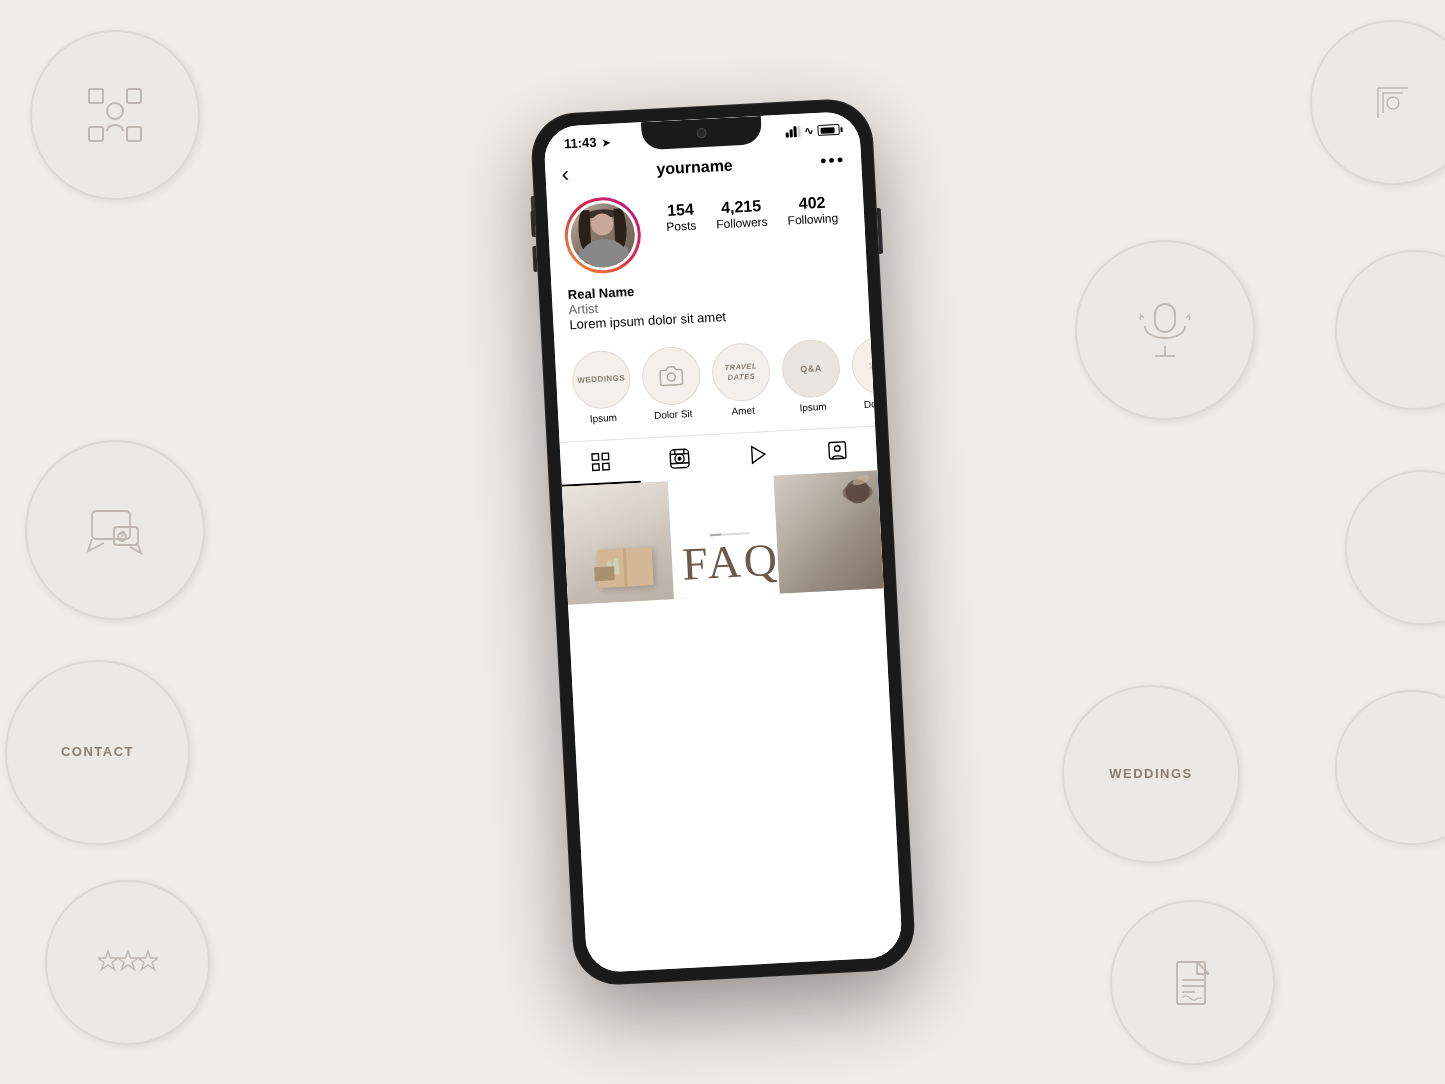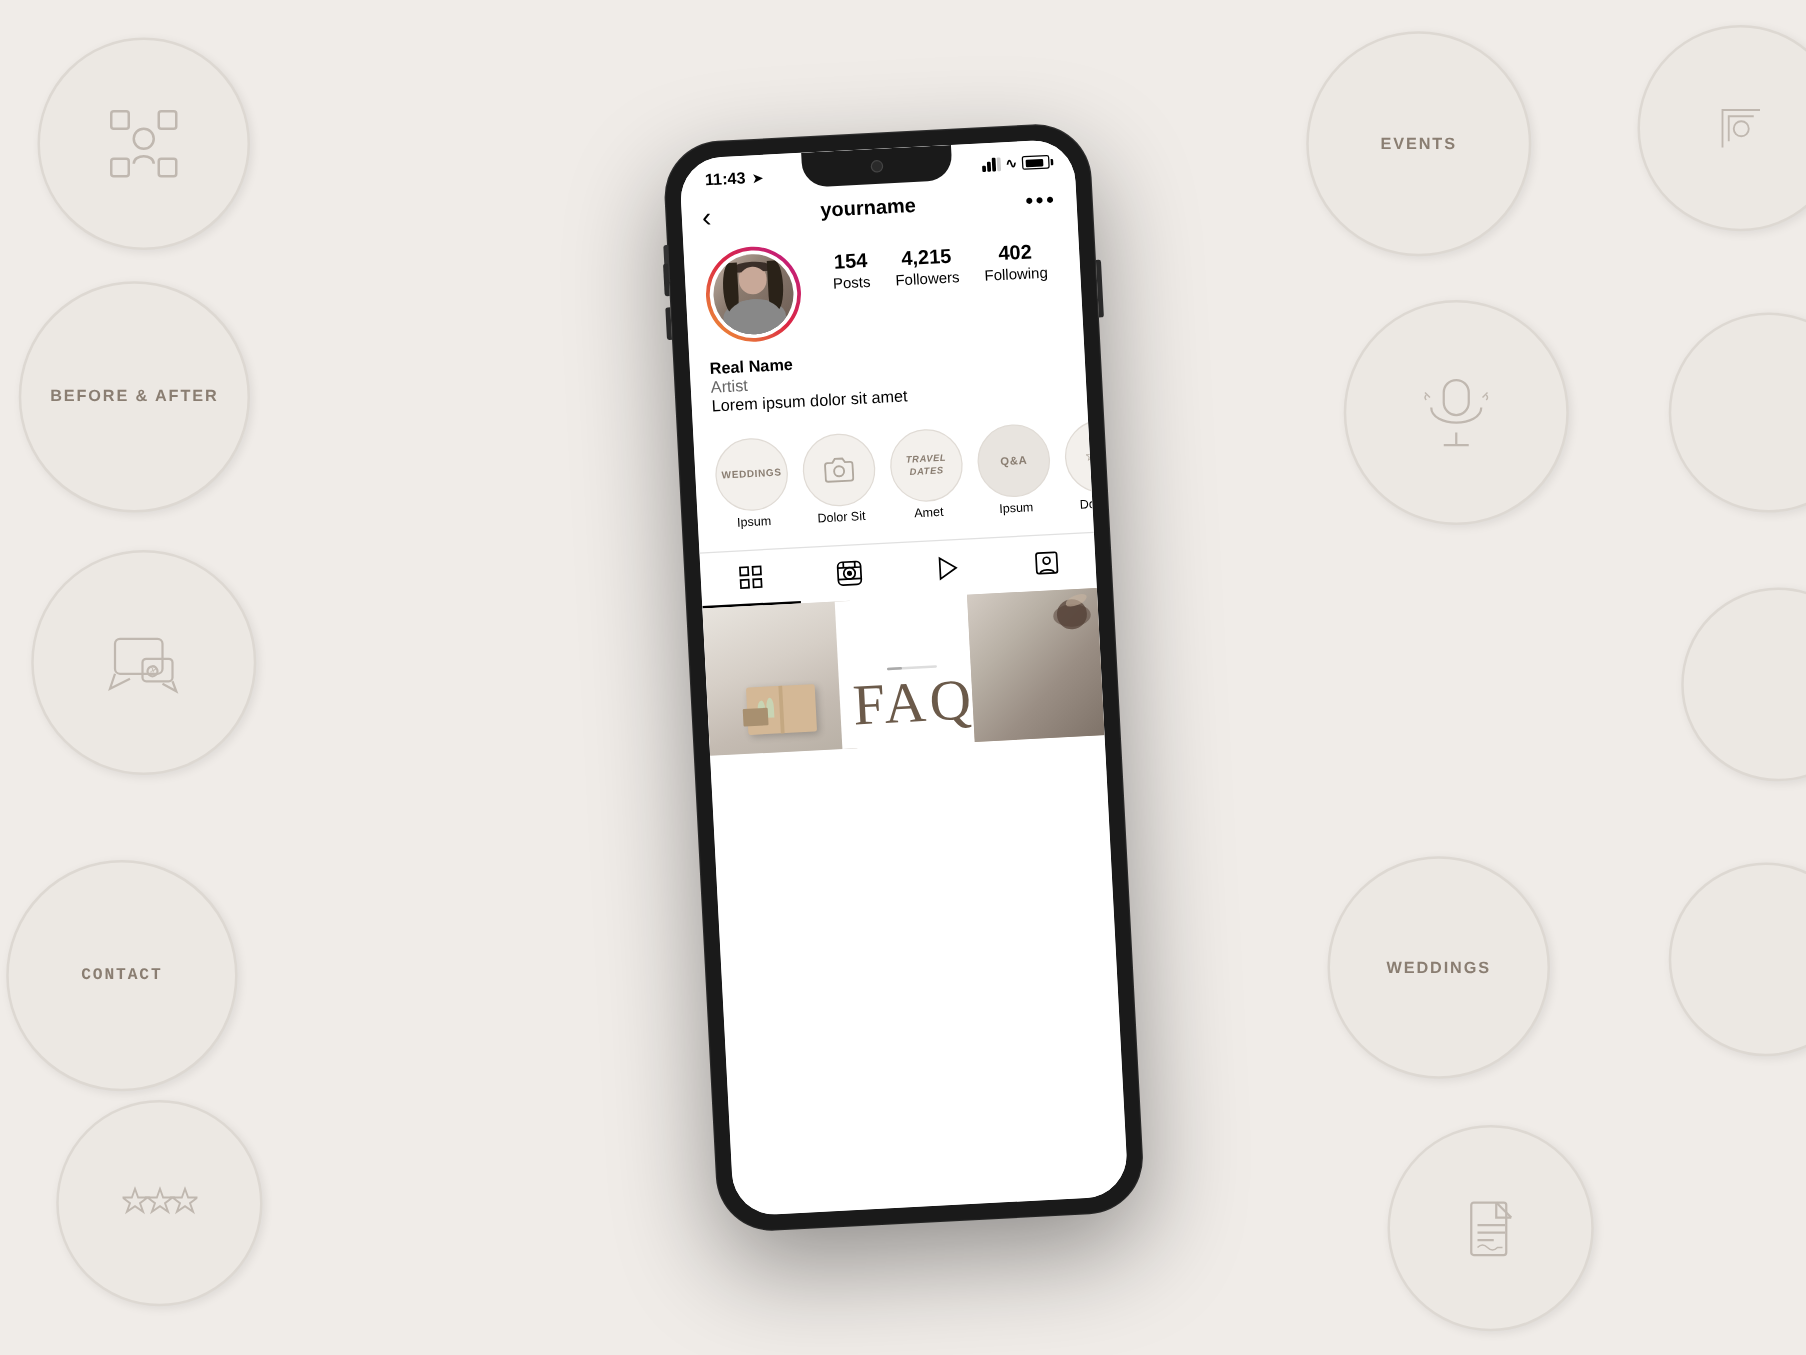--- a/index.html
+++ b/index.html
@@ -458,52 +458,45 @@
     <svg width="60" height="60" viewBox="0 0 60 60" fill="none" stroke="#c0b8b0" stroke-width="2">
       <rect x="4" y="4" width="14" height="14" rx="2"></rect>
       <rect x="42" y="4" width="14" height="14" rx="2"></rect>
       <rect x="4" y="42" width="14" height="14" rx="2"></rect>
       <rect x="42" y="42" width="14" height="14" rx="2"></rect>
       <circle cx="30" cy="26" r="8"></circle>
       <path d="M22 46 C22 38 38 38 38 46"></path>
     </svg>
   </div>
 
-  <div class="circle-item" style="left:15px; top:225px; width:185px; height:185px;">
-    <span class="circle-label">BEFORE
-&amp; AFTER</span>
-  </div>
 
   <div class="circle-item" style="left:25px; top:440px; width:180px; height:180px;">
     <svg width="58" height="58" viewBox="0 0 58 58" fill="none" stroke="#c0b8b0" stroke-width="1.8">
       <rect x="6" y="10" width="38" height="28" rx="4"></rect>
       <path d="M6 38 L2 50 L18 42"></path>
       <rect x="28" y="26" width="24" height="18" rx="3"></rect>
       <path d="M52 44 L55 52 L44 46"></path>
       <text x="34" y="38" font-size="10" fill="#c0b8b0" stroke="none">?</text>
       <circle cx="36" cy="36" r="4" fill="none"></circle>
       <text x="33" y="39" font-size="9" fill="#c0b8b0" stroke="none" font-family="serif">?</text>
     </svg>
   </div>
 
-  <div class="circle-item" style="left:5px; top:688px; width:185px; height:185px;font-family:Liberation Mono, monospace;">
+  <div class="circle-item" style="left:5px; top:660px; width:185px; height:185px;">
     <span class="circle-label">CONTACT</span>
   </div>
 
   <div class="circle-item" style="left:45px; top:880px; width:165px; height:165px;">
     <svg width="60" height="28" viewBox="0 0 60 28" fill="none" stroke="#c0b8b0" stroke-width="1.5">
       <polygon points="10,2 12.5,9 20,9 14,13.5 16.5,20.5 10,16 3.5,20.5 6,13.5 0,9 7.5,9"></polygon>
       <polygon points="30,2 32.5,9 40,9 34,13.5 36.5,20.5 30,16 23.5,20.5 26,13.5 20,9 27.5,9"></polygon>
       <polygon points="50,2 52.5,9 60,9 54,13.5 56.5,20.5 50,16 43.5,20.5 46,13.5 40,9 47.5,9"></polygon>
     </svg>
   </div>
 
-  <div class="circle-item" style="right:220px; top:25px; width:180px; height:180px;">
-    <span class="circle-label">EVENTS</span>
-  </div>
 
   <div class="circle-item" style="right:-30px; top:20px; width:165px; height:165px; overflow:hidden;">
     <svg width="50" height="50" viewBox="0 0 50 50" fill="none" stroke="#c0b8b0" stroke-width="1.5">
       <path d="M10 40 L10 10 L40 10"></path>
       <path d="M15 35 L15 15 L35 15"></path>
       <circle cx="25" cy="25" r="6"></circle>
     </svg>
   </div>
 
   <div class="circle-item" style="right:190px; top:240px; width:180px; height:180px;">

